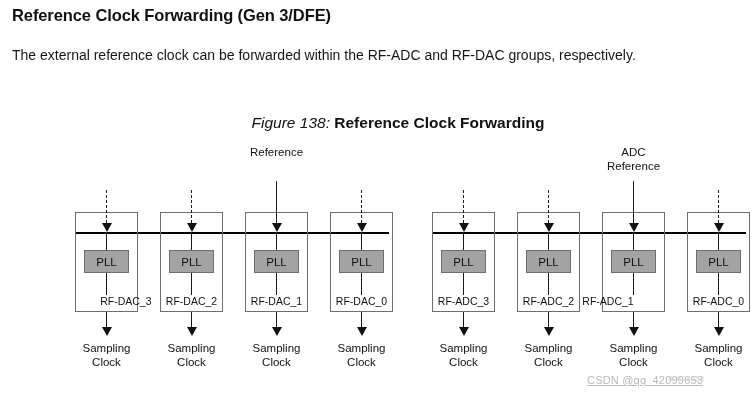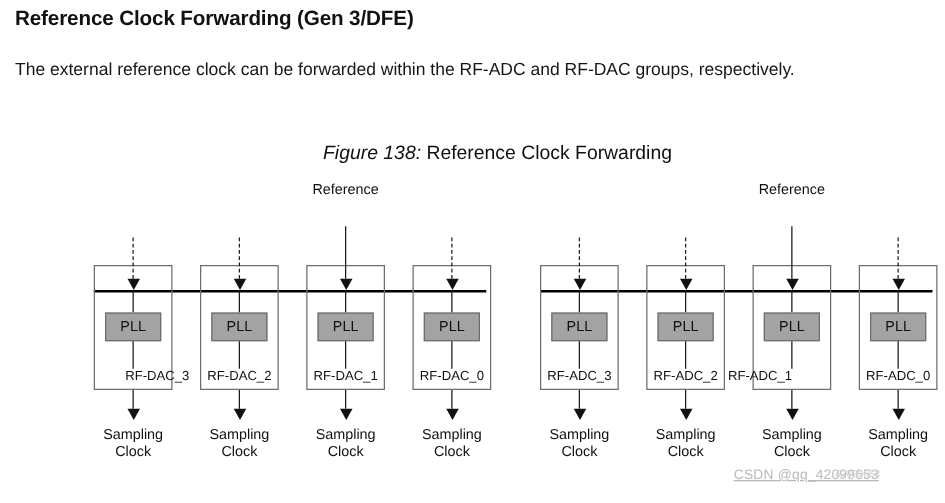--- a/index.html
+++ b/index.html
@@ -45,21 +45,21 @@
     text-align: center;
     font-size: 15.5px;
     color: #111111;
   }
   .fig-caption .fig-num {
     font-style: italic;
     font-weight: normal;
     margin-left: 40px;
   }
   .fig-caption .fig-title {
-    font-weight: normal;
+    font-weight: bold;
   }
 
   
   .diagram {
     position: absolute;
     left: 0;
     top: 145px;
     width: 756px;
     height: 245px;
   }
@@ -234,20 +234,21 @@
     <div class="vline" style="left: 360.8px; top: 128px; height: 22px;"></div>
     <div class="chan-label" style="left: 316.5px; top: 150px;">RF-DAC_0</div>
     <div class="vline" style="left: 360.8px; top: 167px; height: 15px;"></div>
     <div class="arrow-down" style="left: 356.5px; top: 182px;"></div>
     <div class="sample-label" style="left: 316.5px; top: 196px;">
       <div>Sampling</div>
       <div>Clock</div>
     </div>
     <div class="bus" style="left: 432px; top: 87px; width: 314px;"></div>
     <div class="ref-label" style="left: 578.5px; top: 0px;">
+      <div>ADC</div>
       <div>Reference</div>
     </div>
     <div class="chan-box" style="left: 432px; top: 67px; width: 63px; height: 100px;"></div>
     <div class="dashed-line" style="left: 462.7px; top: 45px; height: 33px;"></div>
     <div class="arrow-down" style="left: 458.5px; top: 78px;"></div>
     <div class="vline" style="left: 462.8px; top: 87px; height: 18px;"></div>
     <div class="pll-box" style="left: 441px; top: 105px; width: 45px; height: 23px;">PLL</div>
     <div class="vline" style="left: 462.8px; top: 128px; height: 22px;"></div>
     <div class="chan-label" style="left: 418.5px; top: 150px;">RF-ADC_3</div>
     <div class="vline" style="left: 462.8px; top: 167px; height: 15px;"></div>

